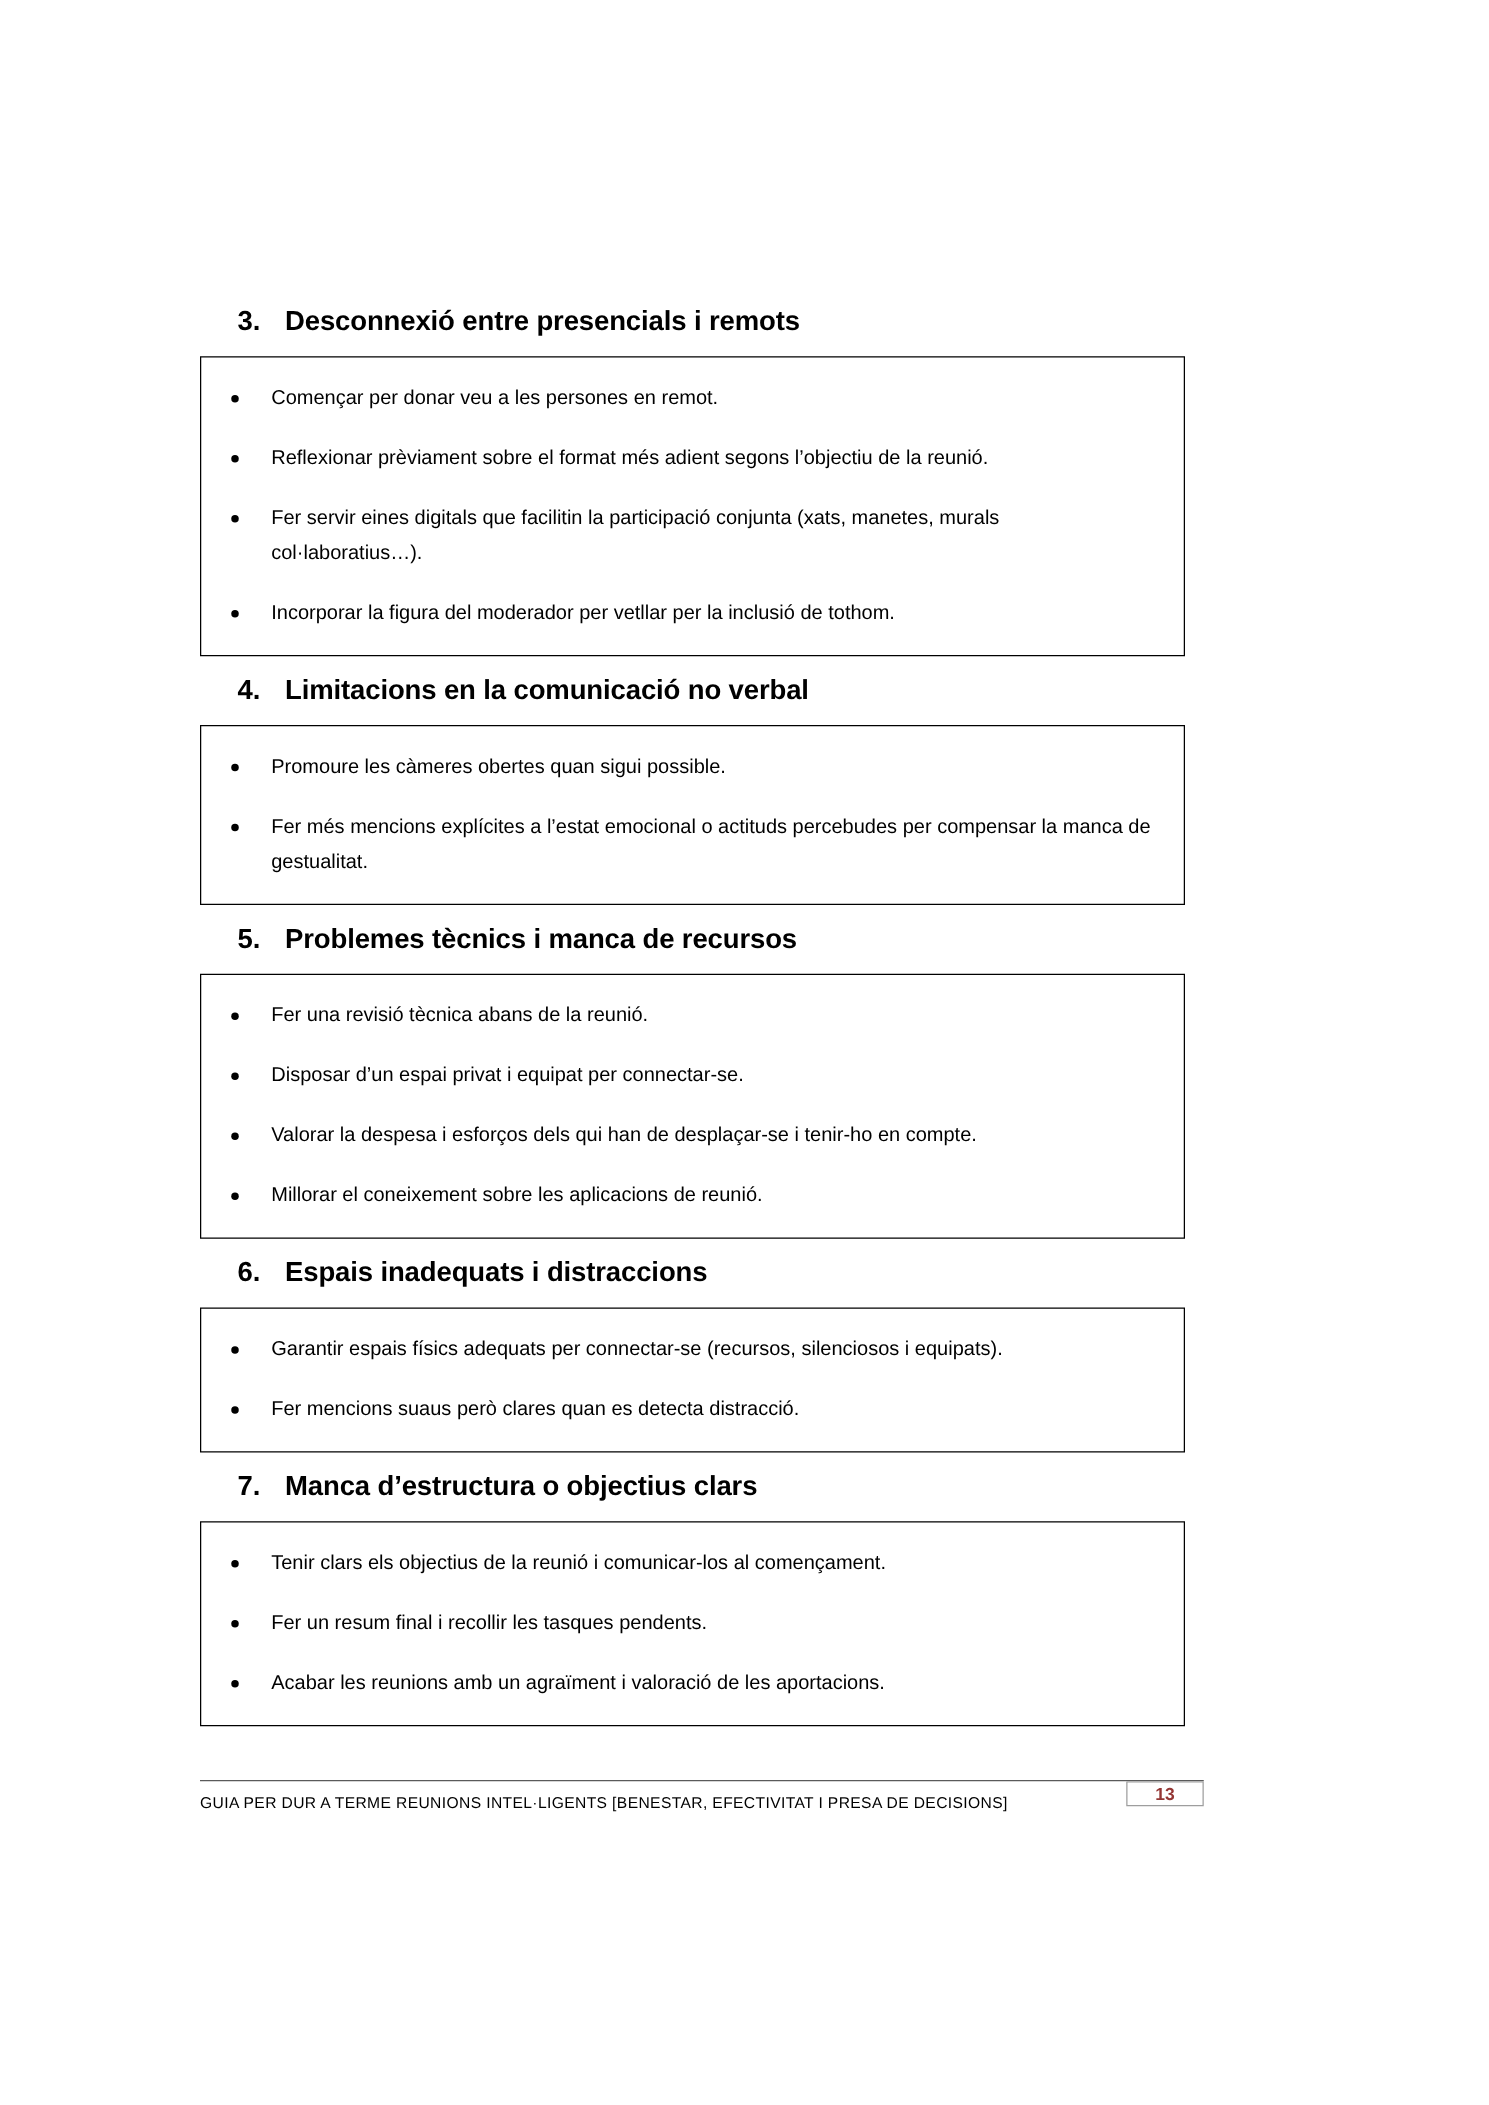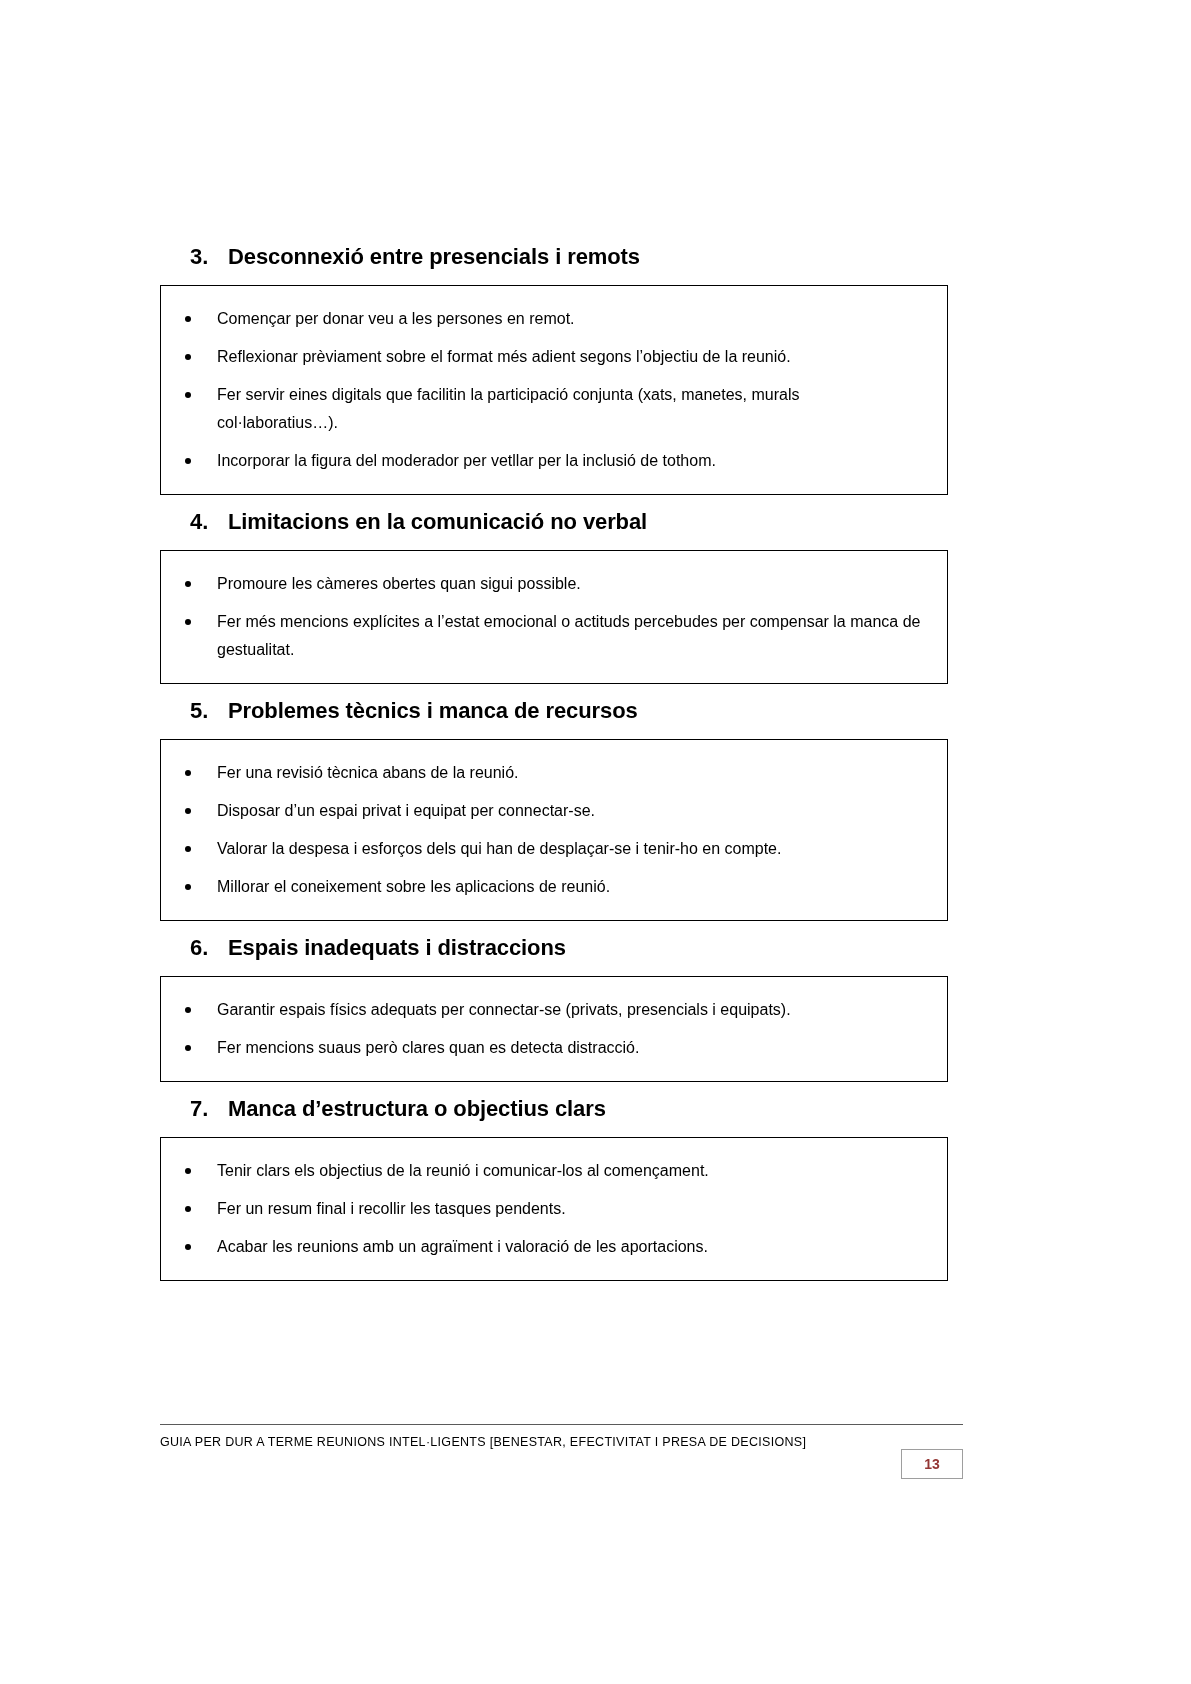--- a/index.html
+++ b/index.html
@@ -44,21 +44,21 @@
   }
 
   .bullet-list {
     margin: 0;
     padding: 0;
     list-style: none;
     font-size: 16px;
     line-height: 28px;
   }
   .bullet-item { display: flex; }
-  .bullet-item + .bullet-item { margin-top: 10px; }
+  .bullet-item + .bullet-item { margin-top: 20px; }
   .bullet-dot {
     flex: 0 0 auto;
     width: 6px;
     height: 6px;
     margin: 11px 26px 0 0;
     border-radius: 50%;
     background: #000000;
   }
   .bullet-text { flex: 1 1 auto; }
 
@@ -74,30 +74,29 @@
   }
   .footer-text {
     padding-top: 10px;
     font-size: 12.5px;
     letter-spacing: 0.3px;
     color: #000000;
     white-space: nowrap;
   }
   .footer-pagebox {
     width: 62px;
-    height: 30px;
+    height: 20px;
     border: 1px solid #9e9e9e;
     display: flex;
     align-items: center;
     justify-content: center;
     font-size: 14px;
     font-weight: 700;
     color: #943634;
     background: #ffffff;
-    margin-top: 24px;
   }
 </style>
 </head>
 <body>
 
 <div class="page">
   <div class="content">
 
     <section class="doc-section">
       <h2 class="section-heading">
@@ -170,21 +169,21 @@
     </section>
 
     <section class="doc-section">
       <h2 class="section-heading">
         <span class="section-number">6.</span><span class="section-title">Espais inadequats i distraccions</span>
       </h2>
       <div class="bullet-box">
         <ul class="bullet-list">
           <li class="bullet-item">
               <span class="bullet-dot"></span>
-              <span class="bullet-text">Garantir espais físics adequats per connectar-se (privats, presencials i equipats).</span>
+              <span class="bullet-text">Garantir espais físics adequats per connectar-se (recursos, silenciosos i equipats).</span>
             </li>
           <li class="bullet-item">
               <span class="bullet-dot"></span>
               <span class="bullet-text">Fer mencions suaus però clares quan es detecta distracció.</span>
             </li>
         </ul>
       </div>
     </section>
 
     <section class="doc-section">

